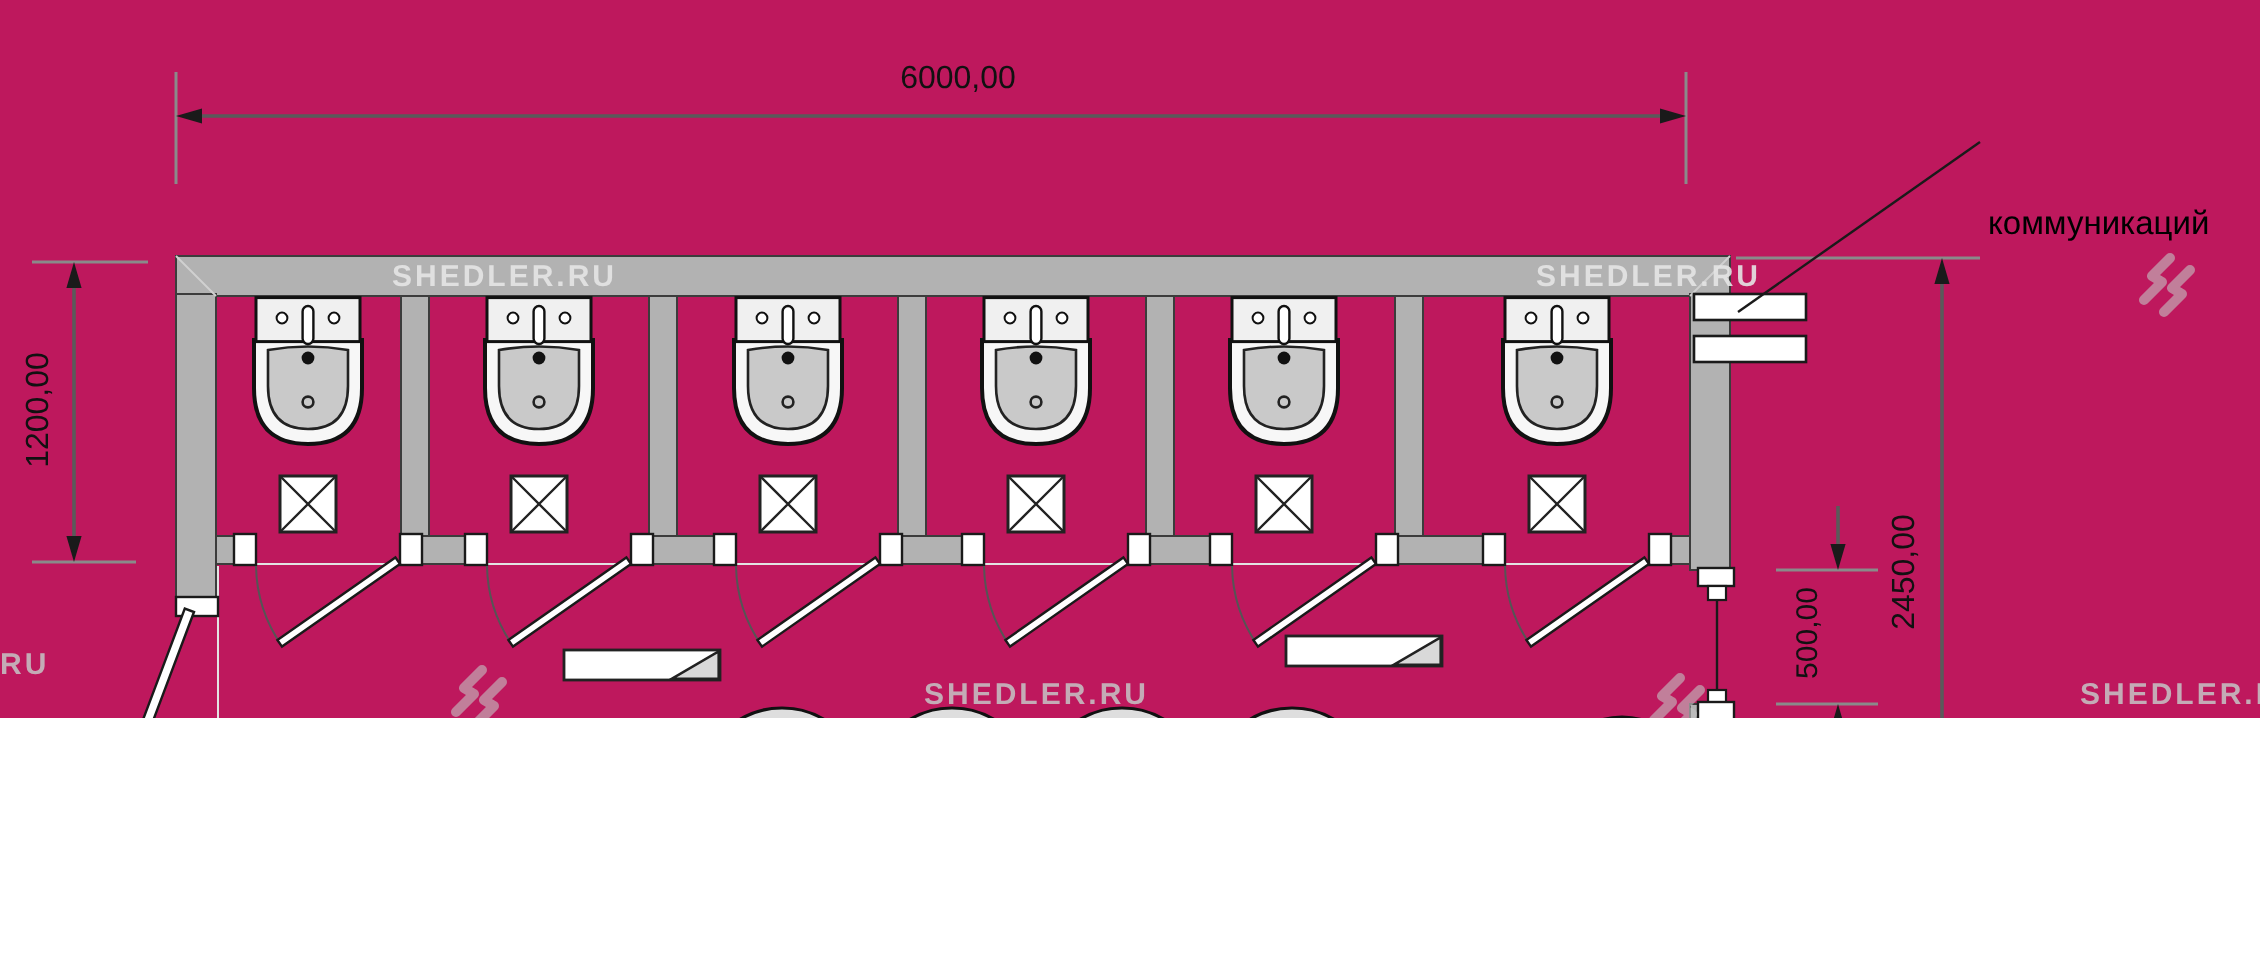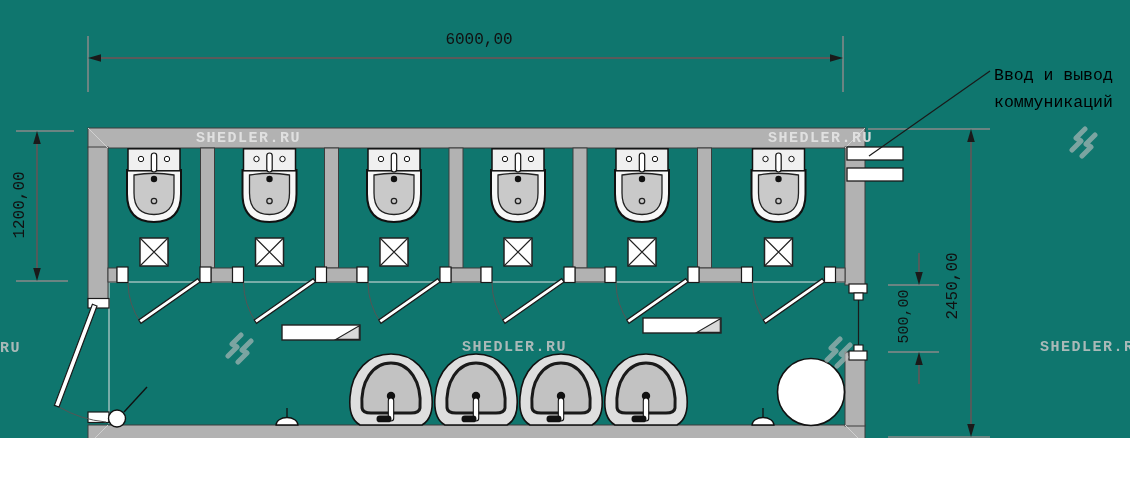--- a/index.html
+++ b/index.html
@@ -1,18 +1,18 @@
 <!DOCTYPE html>
 <html><head>
 <meta charset="utf-8">
 <style>
   html,body{margin:0;padding:0;background:#fff;}
   .canvas{
-    position:relative;width:1130px;height:438px;background:#0f766e;
-    overflow:hidden;font-family:Liberation Mono, monospace;
+    position:relative;width:1130px;height:359px;background:#be185d;
+    overflow:hidden;font-family:Liberation Sans, sans-serif;
   }
   .canvas svg{position:absolute;left:0;top:0;}
   .lbl{position:absolute;color:#111;font-size:16px;white-space:nowrap;}
   .lbl.center{text-align:center;}
   .rot{transform:rotate(-90deg);}
   .note{position:absolute;color:#000;font-size:16.5px;white-space:nowrap;}
   .wm{position:absolute;font-size:15px;font-weight:600;letter-spacing:1.5px;white-space:nowrap;}
   .wm-onwall{color:rgba(228,228,228,0.9);}
   .wm-onfloor{color:rgba(198,198,198,0.85);}
 </style>
@@ -204,22 +204,21 @@
 </svg>
 
 <div class="lbl center" style="left:419px;top:31px;width:120px;">6000,00</div>
 
 <div class="lbl center rot" style="left:-40px;top:196px;width:120px;">1200,00</div>
 
 <div class="lbl center rot" style="left:893px;top:277px;width:120px;">2450,00</div>
 
 <div class="lbl center rot" style="left:864px;top:308px;width:80px;font-size:15px;">500,00</div>
 
-<div class="note" style="left:994px;top:66px;">Ввод и вывод</div>
-<div class="note" style="left:994px;top:93px;">коммуникаций</div>
+<div class="note" style="left:994px;top:103px;">коммуникаций</div>
 
 <div class="wm wm-onwall" style="left:196px;top:130px;">SHEDLER.RU</div>
 <div class="wm wm-onwall" style="left:768px;top:130px;">SHEDLER.RU</div>
 <div class="wm wm-onfloor" style="left:462px;top:339px;">SHEDLER.RU</div>
 <div class="wm wm-onfloor" style="left:1040px;top:339px;">SHEDLER.RU</div>
-<div class="wm wm-onfloor" style="left:0px;top:340px;">RU</div>
+<div class="wm wm-onfloor" style="left:0px;top:324px;">RU</div>
 
 </div>
 
 </body></html>

